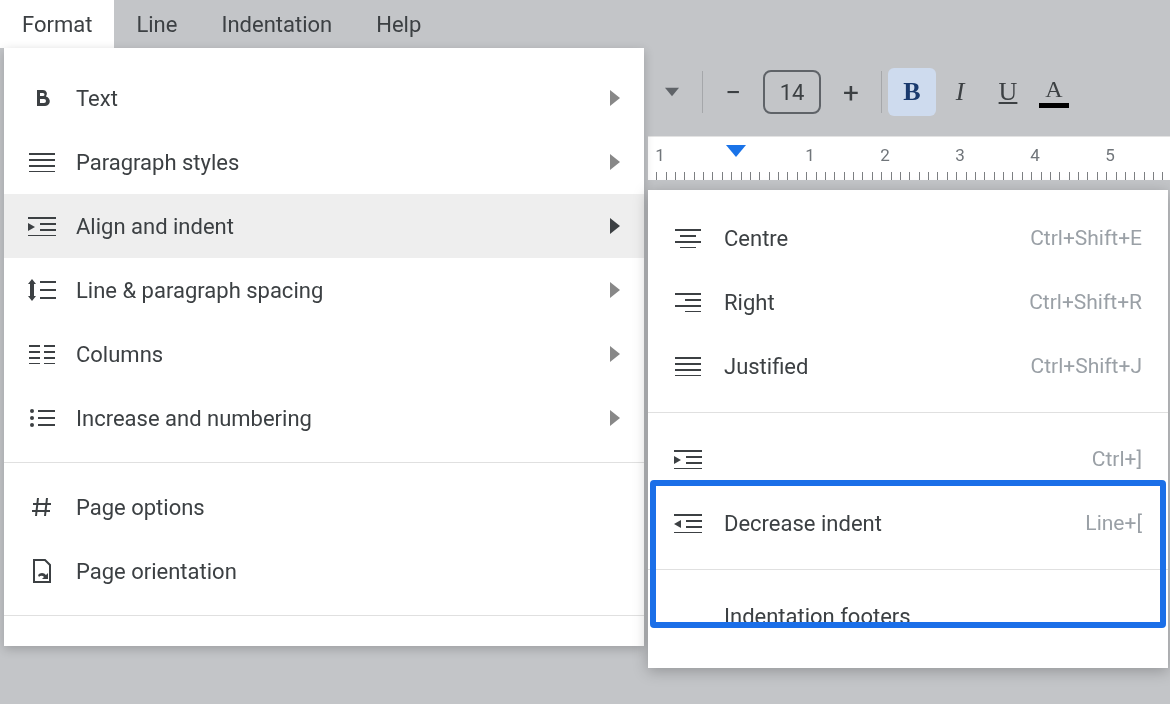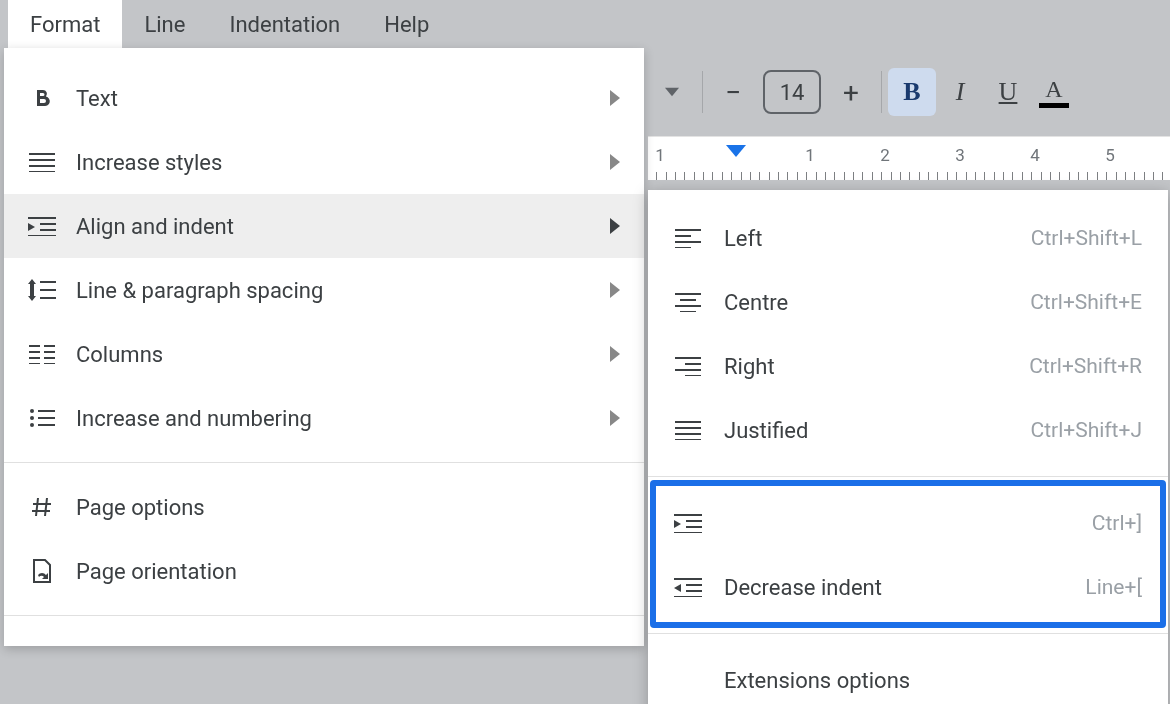--- a/index.html
+++ b/index.html
@@ -24,21 +24,21 @@
     background: #c3c5c8;
   }
   .menubar .menu-item {
     display: flex;
     align-items: center;
     padding: 0 22px;
     font-size: 22px;
     color: #3c4043;
     cursor: default;
   }
-  .menubar .menu-item.active { background: #ffffff; margin-left: 8px; }
+  .menubar .menu-item.active { background: #ffffff; }
 
   
   .toolbar {
     position: absolute;
     left: 0; top: 48px; right: 0;
     height: 88px;
     background: #c3c5c8;
     display: flex;
     align-items: center;
   }
@@ -351,21 +351,21 @@
     <span class="icon">
       <svg width="26" height="20" viewBox="0 0 26 20">
           <g stroke="#3c4043" stroke-width="2">
             <line x1="0" y1="2" x2="26" y2="2"></line>
             <line x1="0" y1="8" x2="26" y2="8"></line>
             <line x1="0" y1="14" x2="26" y2="14"></line>
             <line x1="0" y1="20" x2="26" y2="20"></line>
           </g>
         </svg>
     </span>
-    <span class="label">Increase styles</span>
+    <span class="label">Paragraph styles</span>
     <span class="arrow"></span>
   </div>
   <div class="item hovered active">
     <span class="icon">
       <svg width="28" height="20" viewBox="0 0 28 20">
           <g stroke="#3c4043" stroke-width="2">
             <line x1="0" y1="2" x2="28" y2="2"></line>
             <line x1="12" y1="8" x2="28" y2="8"></line>
             <line x1="12" y1="14" x2="28" y2="14"></line>
             <line x1="0" y1="20" x2="28" y2="20"></line>
@@ -454,34 +454,20 @@
 
   <hr>
 </div>
 
 <div class="submenu">
   <div class="sitem">
     <span class="icon">
       <svg width="26" height="20" viewBox="0 0 26 20">
           <g stroke="#3c4043" stroke-width="2">
             <line x1="0" y1="2" x2="26" y2="2"></line>
-            <line x1="0" y1="8" x2="16" y2="8"></line>
-            <line x1="0" y1="14" x2="26" y2="14"></line>
-            <line x1="0" y1="20" x2="16" y2="20"></line>
-          </g>
-        </svg>
-    </span>
-    <span class="label">Left</span>
-    <span class="shortcut">Ctrl+Shift+L</span>
-  </div>
-  <div class="sitem">
-    <span class="icon">
-      <svg width="26" height="20" viewBox="0 0 26 20">
-          <g stroke="#3c4043" stroke-width="2">
-            <line x1="0" y1="2" x2="26" y2="2"></line>
             <line x1="5" y1="8" x2="21" y2="8"></line>
             <line x1="0" y1="14" x2="26" y2="14"></line>
             <line x1="5" y1="20" x2="21" y2="20"></line>
           </g>
         </svg>
     </span>
     <span class="label">Centre</span>
     <span class="shortcut">Ctrl+Shift+E</span>
   </div>
   <div class="sitem">
@@ -542,17 +528,17 @@
         </svg>
     </span>
     <span class="label">Decrease indent</span>
     <span class="shortcut">Line+[</span>
   </div>
 
   <hr>
 
   <div class="sitem">
     <span class="icon"></span>
-    <span class="label">Extensions options</span>
+    <span class="label">Indentation footers</span>
   </div>
 </div>
 
 <div class="highlight"></div>
 
 </body></html>

